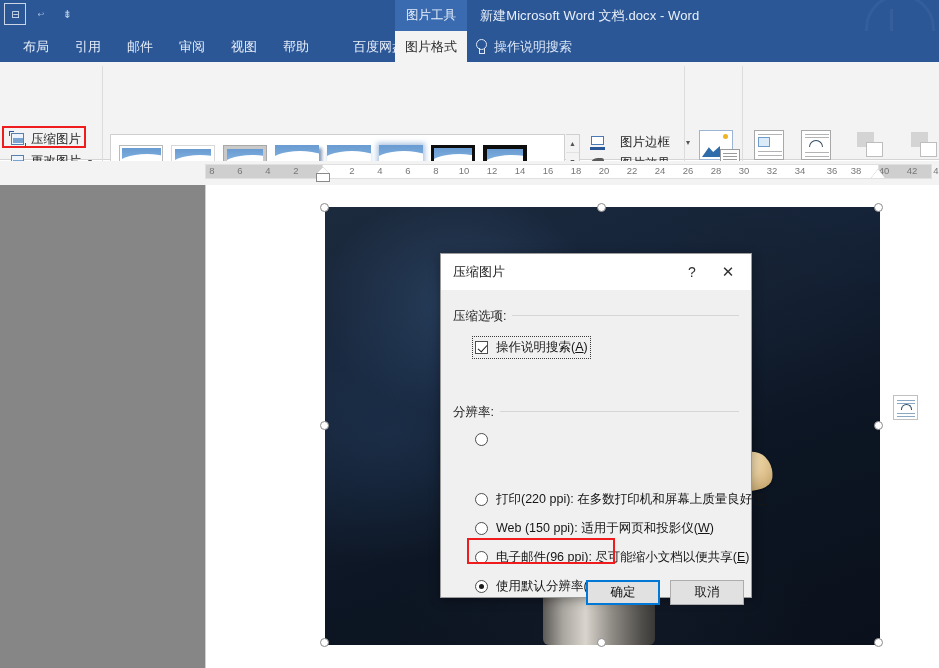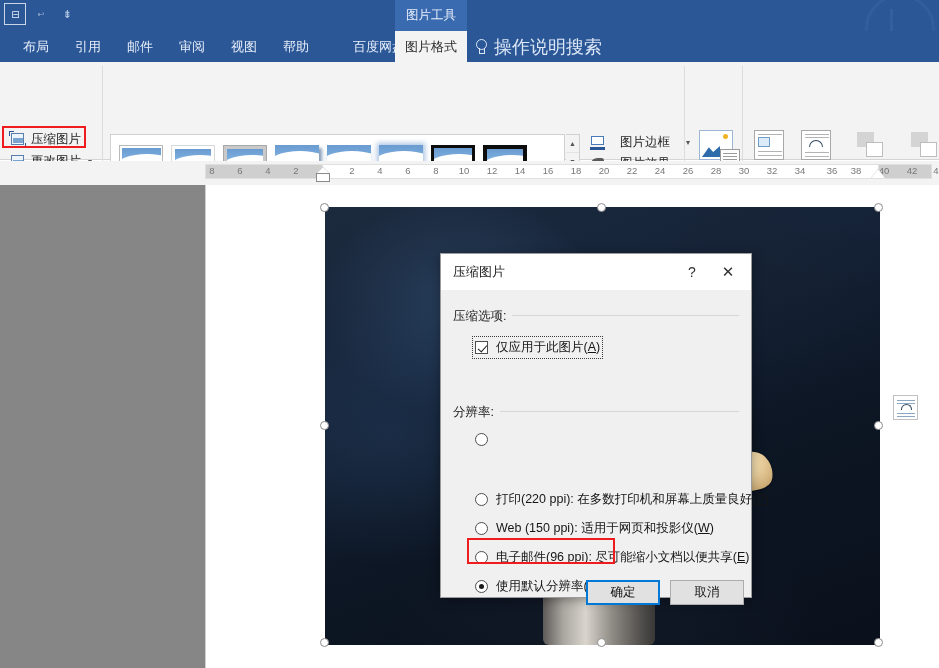--- a/index.html
+++ b/index.html
@@ -75,21 +75,21 @@
     padding: 0 9px;
     cursor: default;
   }
   .tab.active {
     background: #f3f3f3;
     color: #2b2b2b;
   }
   .tellme {
     position: absolute; left: 474px; top: 0; height: 31px;
     display: flex; align-items: center; gap: 7px;
-    color: #dce7f7; font-size: 18px;
+    color: #dce7f7; font-size: 13px;
   }
   .bulb {
     display: inline-block; width: 13px; height: 16px;
     position: relative;
   }
   .bulb::before {
     content: ""; position: absolute; left: 2px; top: 0;
     width: 9px; height: 9px; border: 1.3px solid #dce7f7;
     border-radius: 50%;
   }
@@ -463,20 +463,21 @@
 <body>
 
 <div class="titlebar">
   <div class="titlebar-bg-logo"></div>
   <div class="qat">
     <div class="qat-icon qat-save">⊟</div>
     <div class="qat-icon qat-caret">↩</div>
     <div class="qat-icon qat-arrow">⇟</div>
   </div>
   <div class="ptools-label">图片工具</div>
+  <div class="doc-title">新建Microsoft Word 文档.docx  -  Word</div>
 </div>
 
 <div class="tabstrip">
   <div class="tab" style="left:14px">布局</div>
   <div class="tab" style="left:66px">引用</div>
   <div class="tab" style="left:118px">邮件</div>
   <div class="tab" style="left:170px">审阅</div>
   <div class="tab" style="left:222px">视图</div>
   <div class="tab" style="left:274px">帮助</div>
   <div class="tab" style="left:344px">百度网盘</div>
@@ -739,21 +740,21 @@
     <span class="dlg-close">✕</span>
   </div>
 
   <div class="dlg-body">
 
     <div class="sect-rule" style="top:25px"></div>
     <div class="sect-head" style="top:18px">压缩选项:</div>
 
     <div class="chk-row focus-ring" style="top:49px">
       <span class="chkbox checked"></span>
-      <span><span>仅应用于此图片(</span><u>A</u><span>)</span></span>
+      <span><span>操作说明搜索(</span><u>A</u><span>)</span></span>
     </div>
 
 
     <div class="sect-rule" style="top:121px"></div>
     <div class="sect-head" style="top:114px">分辨率:</div>
 
     <div class="rad-row" style="top:143px">
       <span class="radio"></span>
     </div>
 

